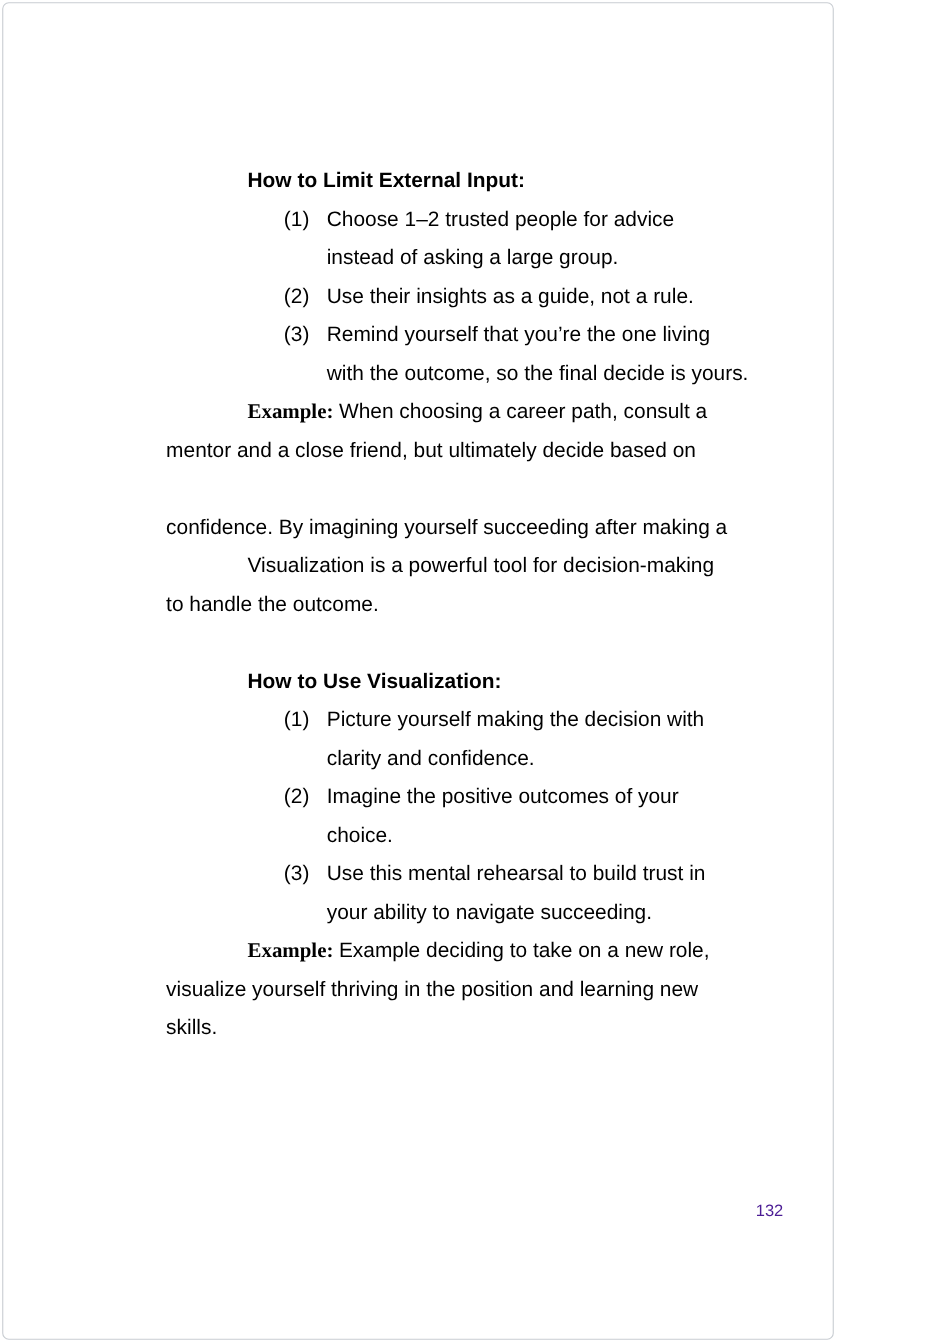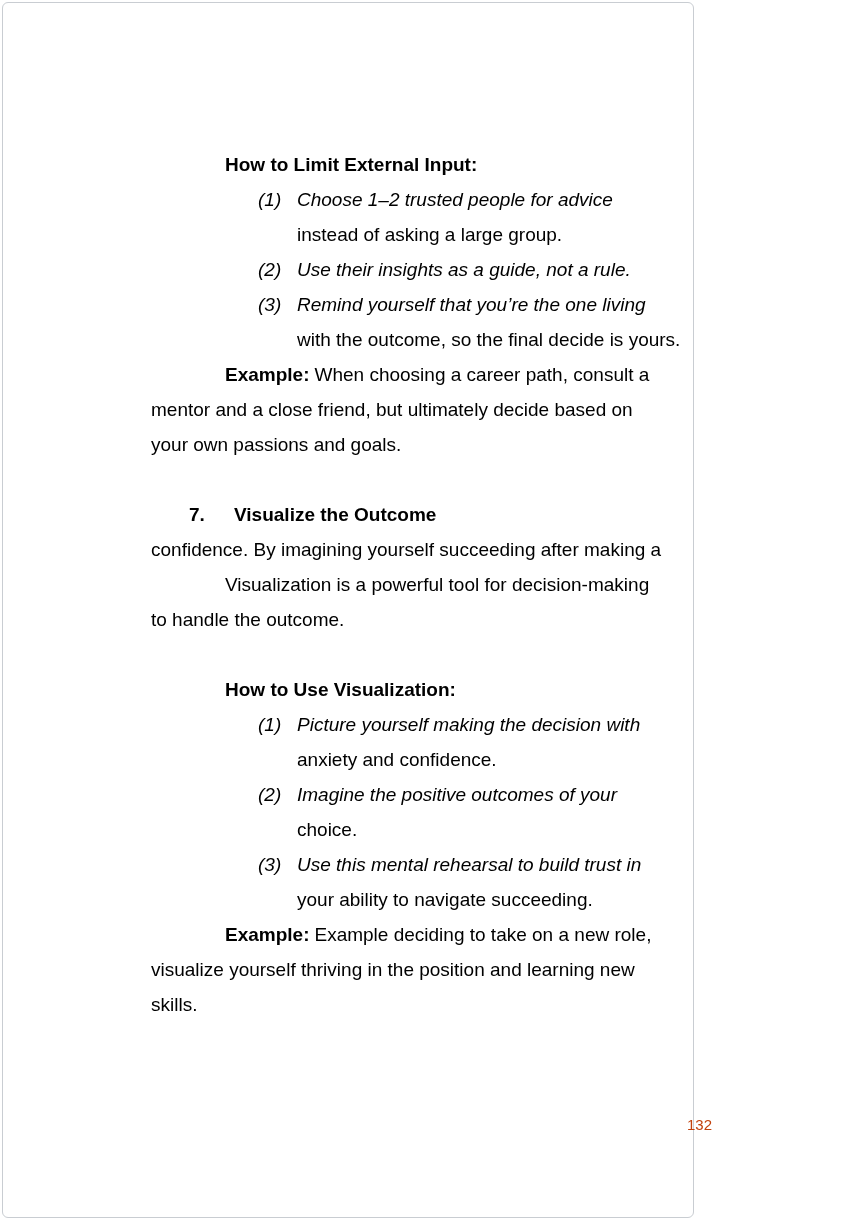--- a/index.html
+++ b/index.html
@@ -7,21 +7,21 @@
     padding: 0;
     background: #ffffff;
     width: 862px;
     height: 1222px;
     font-family: "Liberation Sans", sans-serif;
   }
   .page {
     position: absolute;
     left: 2px;
     top: 2px;
-    width: 692px;
+    width: 756px;
     height: 1216px;
     background: #ffffff;
     border: 1px solid #c9cdd2;
     border-radius: 6px;
     box-sizing: border-box;
   }
   .content {
     position: absolute;
     left: 148px;
     top: 144px;
@@ -30,58 +30,56 @@
   .line {
     height: 35px;
     line-height: 35px;
     font-size: 19px;
     color: #000000;
     white-space: nowrap;
   }
   .b { font-weight: bold; }
   .ind-head  { padding-left: 74px; }
   .ind-sec   { padding-left: 38px; }
-  .ind-list  { padding-left: 107px; font-style: italic; }
+  .ind-list  { padding-left: 107px; }
   .ind-cont  { padding-left: 146px; }
   .ind-first { padding-left: 74px; }
   .marker { display: inline-block; width: 39px; }
   .secnum { display: inline-block; width: 45px; }
-  .lead { margin-right: 5px; }
+  .lead { margin-right: 5px; font-family: Liberation Serif, serif; }
   .pagenum {
     position: absolute;
     left: 684px;
-    top: 1112px;
+    top: 1088px;
     font-size: 15px;
     line-height: 20px;
-    color: #c2410c;
+    color: #4c1d95;
   }
 </style>
 </head>
 <body>
 
 <div class="page">
   <div class="content">
       <div class="line ind-head"><span class="b">How to Limit External Input:</span></div>
       <div class="line ind-list"><span class="marker">(1)</span><span>Choose 1–2 trusted people for advice</span></div>
       <div class="line ind-cont"><span>instead of asking a large group.</span></div>
       <div class="line ind-list"><span class="marker">(2)</span><span>Use their insights as a guide, not a rule.</span></div>
       <div class="line ind-list"><span class="marker">(3)</span><span>Remind yourself that you’re the one living</span></div>
       <div class="line ind-cont"><span>with the outcome, so the final decide is yours.</span></div>
       <div class="line ind-first"><span class="b lead">Example:</span><span>When choosing a career path, consult a</span></div>
       <div class="line"><span>mentor and a close friend, but ultimately decide based on</span></div>
-      <div class="line"><span>your own passions and goals.</span></div>
       <div class="line"></div>
-      <div class="line ind-sec"><span class="b secnum">7.</span><span class="b">Visualize the Outcome</span></div>
       <div class="line"><span>confidence. By imagining yourself succeeding after making a</span></div>
       <div class="line ind-first"><span>Visualization is a powerful tool for decision-making</span></div>
       <div class="line"><span>to handle the outcome.</span></div>
       <div class="line"></div>
       <div class="line ind-head"><span class="b">How to Use Visualization:</span></div>
       <div class="line ind-list"><span class="marker">(1)</span><span>Picture yourself making the decision with</span></div>
-      <div class="line ind-cont"><span>anxiety and confidence.</span></div>
+      <div class="line ind-cont"><span>clarity and confidence.</span></div>
       <div class="line ind-list"><span class="marker">(2)</span><span>Imagine the positive outcomes of your</span></div>
       <div class="line ind-cont"><span>choice.</span></div>
       <div class="line ind-list"><span class="marker">(3)</span><span>Use this mental rehearsal to build trust in</span></div>
       <div class="line ind-cont"><span>your ability to navigate succeeding.</span></div>
       <div class="line ind-first"><span class="b lead">Example:</span><span>Example deciding to take on a new role,</span></div>
       <div class="line"><span>visualize yourself thriving in the position and learning new</span></div>
       <div class="line"><span>skills.</span></div>
     </div>
   <div class="pagenum">132</div>
 </div>

